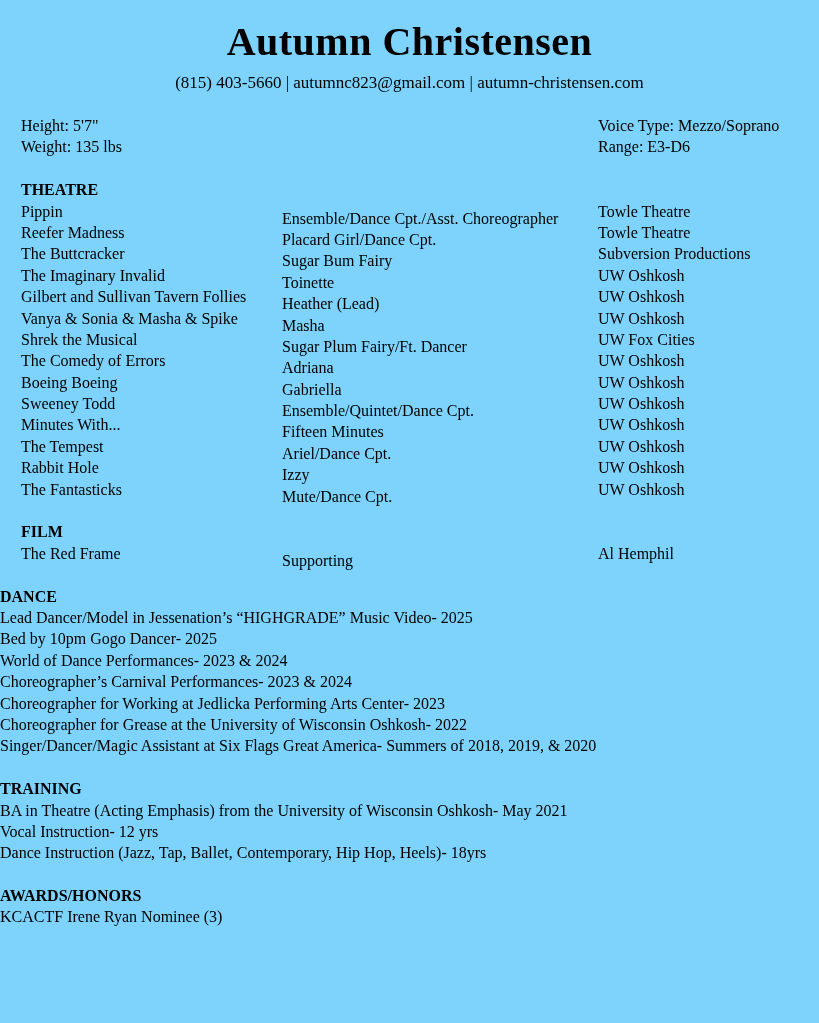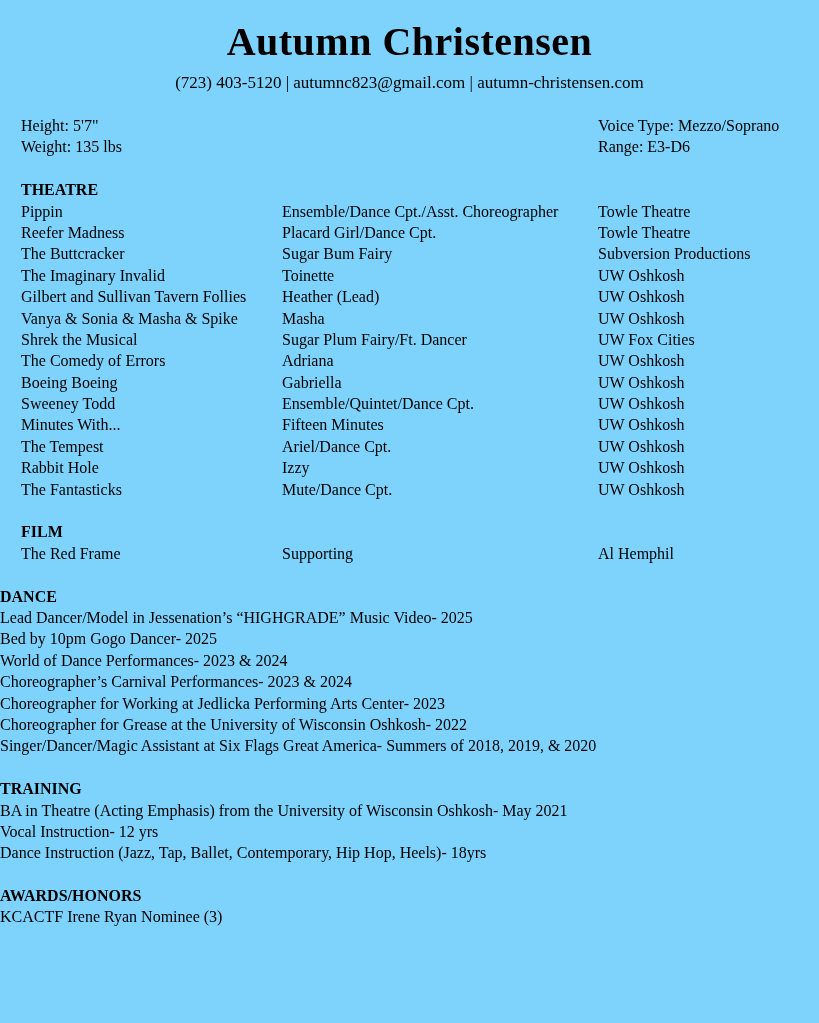--- a/index.html
+++ b/index.html
@@ -29,38 +29,38 @@
     line-height: 21px;
   }
   .stats { margin-top: 22px; }
   .row {
     position: relative;
     height: 21.4px;
     line-height: 21.4px;
     white-space: nowrap;
   }
   .c1 { position: absolute; left: 21px; top: 0; }
-  .c2 { position: absolute; left: 282px; top: 0; }
+  .c2 { position: absolute; left: 282px; top: 7px; }
   .c3 { position: absolute; left: 598px; top: 0; }
   .section { margin-top: 21.4px; }
   .heading { font-weight: bold; }
   .line {
     height: 21.4px;
     line-height: 21.4px;
     white-space: nowrap;
   }
   .em { }
 </style>
 </head>
 <body>
 
 <div class="page">
 
   <h1 class="name">Autumn Christensen</h1>
-  <div class="contact">(723) 403-5120 | autumnc823@gmail.com | autumn-christensen.com</div>
+  <div class="contact">(815) 403-5660 | autumnc823@gmail.com | autumn-christensen.com</div>
 
   <div class="stats">
     <div class="row">
       <span class="c1">Height: 5'7"</span>
       <span class="c3">Voice Type: Mezzo/Soprano</span>
     </div>
     <div class="row">
       <span class="c1">Weight: 135 lbs</span>
       <span class="c3">Range: E3-D6</span>
     </div>

